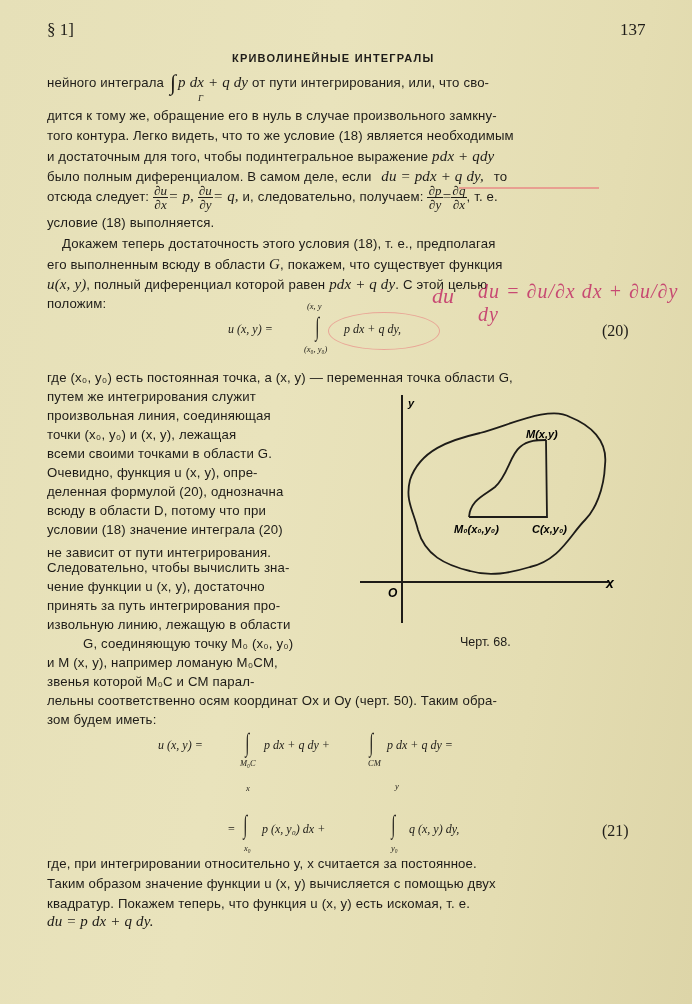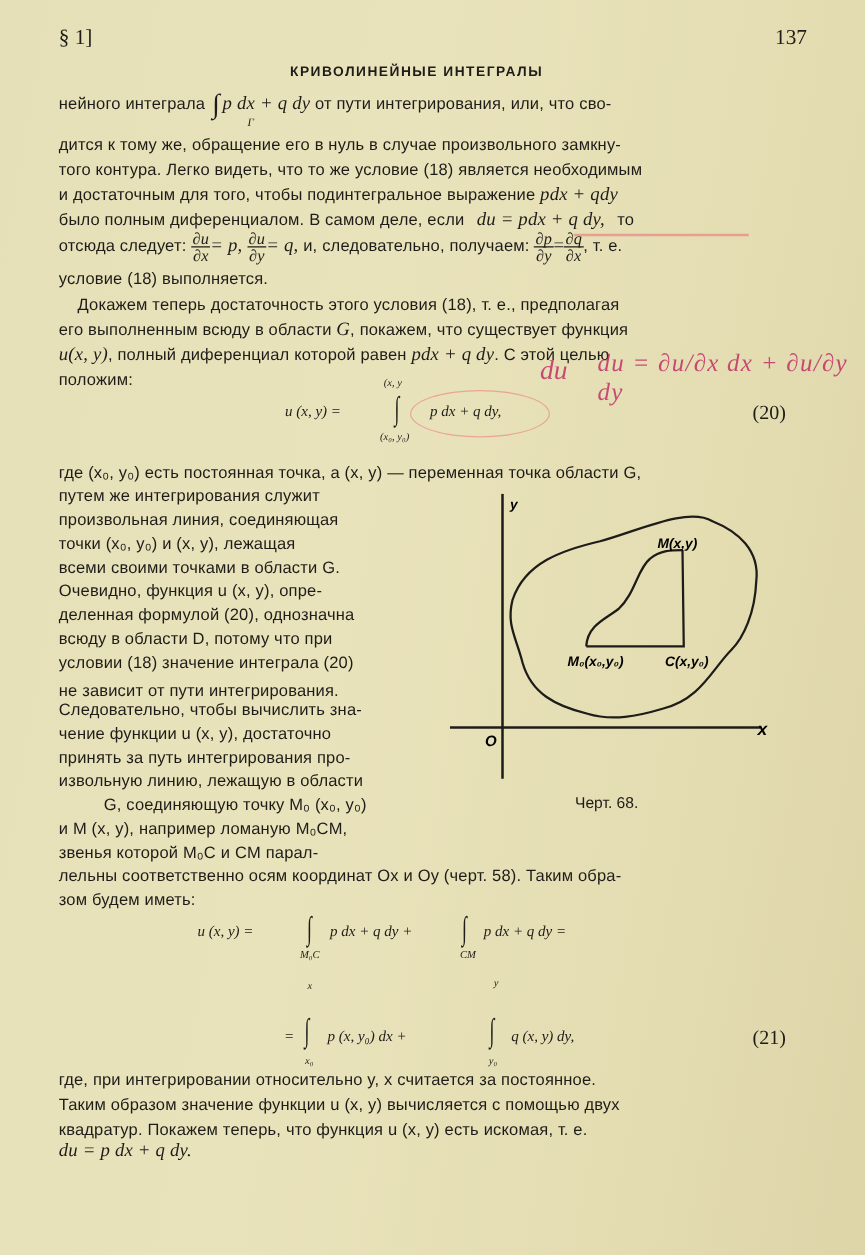--- a/index.html
+++ b/index.html
@@ -99,21 +99,21 @@
   <div class="line" style="left:47px;top:503px;">всюду в области D, потому что при</div>
   <div class="line" style="left:47px;top:522px;">условии (18) значение интеграла (20)</div>
   <div class="line" style="left:47px;top:521px;margin-top:24px;">не  зависит  от  пути  интегрирования.</div>
   <div class="line" style="left:47px;top:560px;">Следовательно, чтобы вычислить зна-</div>
   <div class="line" style="left:47px;top:579px;">чение  функции  u (x,  y),  достаточно</div>
   <div class="line" style="left:47px;top:598px;">принять за путь интегрирования про-</div>
   <div class="line" style="left:47px;top:617px;">извольную линию, лежащую в области</div>
   <div class="line" style="left:47px;top:636px;margin-left:36px;">G,  соединяющую   точку   M₀ (x₀, y₀)</div>
   <div class="line" style="left:47px;top:655px;">и M (x, y), например ломаную M₀CM,</div>
   <div class="line" style="left:47px;top:674px;">звенья  которой  M₀C  и  CM  парал-</div>
-  <div class="line" style="left:47px;top:693px;">лельны соответственно осям координат Ox и Oy (черт. 58). Таким обра-</div>
+  <div class="line" style="left:47px;top:693px;">лельны соответственно осям координат Ox и Oy (черт. 50). Таким обра-</div>
   <div class="line" style="left:47px;top:712px;">зом будем иметь:</div>
 </div>
 
 <div style="position:absolute;left:360px;top:395px;width:332px;height:260px;">
   <svg width="332" height="260" viewBox="0 0 332 260">
 
     <line x1="42" y1="0" x2="42" y2="228" stroke="#1e1c18" stroke-width="2"></line>
     <line x1="0" y1="187" x2="248" y2="187" stroke="#1e1c18" stroke-width="2"></line>
 
     <path d="M 50 85 C 60 55, 90 45, 120 38 C 150 30, 190 10, 210 22 C 230 30, 248 45, 245 70 C 244 95, 235 115, 225 125 C 210 140, 200 165, 170 172 C 150 178, 130 182, 110 176 C 85 170, 65 160, 58 135 C 53 115, 45 105, 50 85 Z" fill="none" stroke="#1e1c18" stroke-width="1.8"></path>

